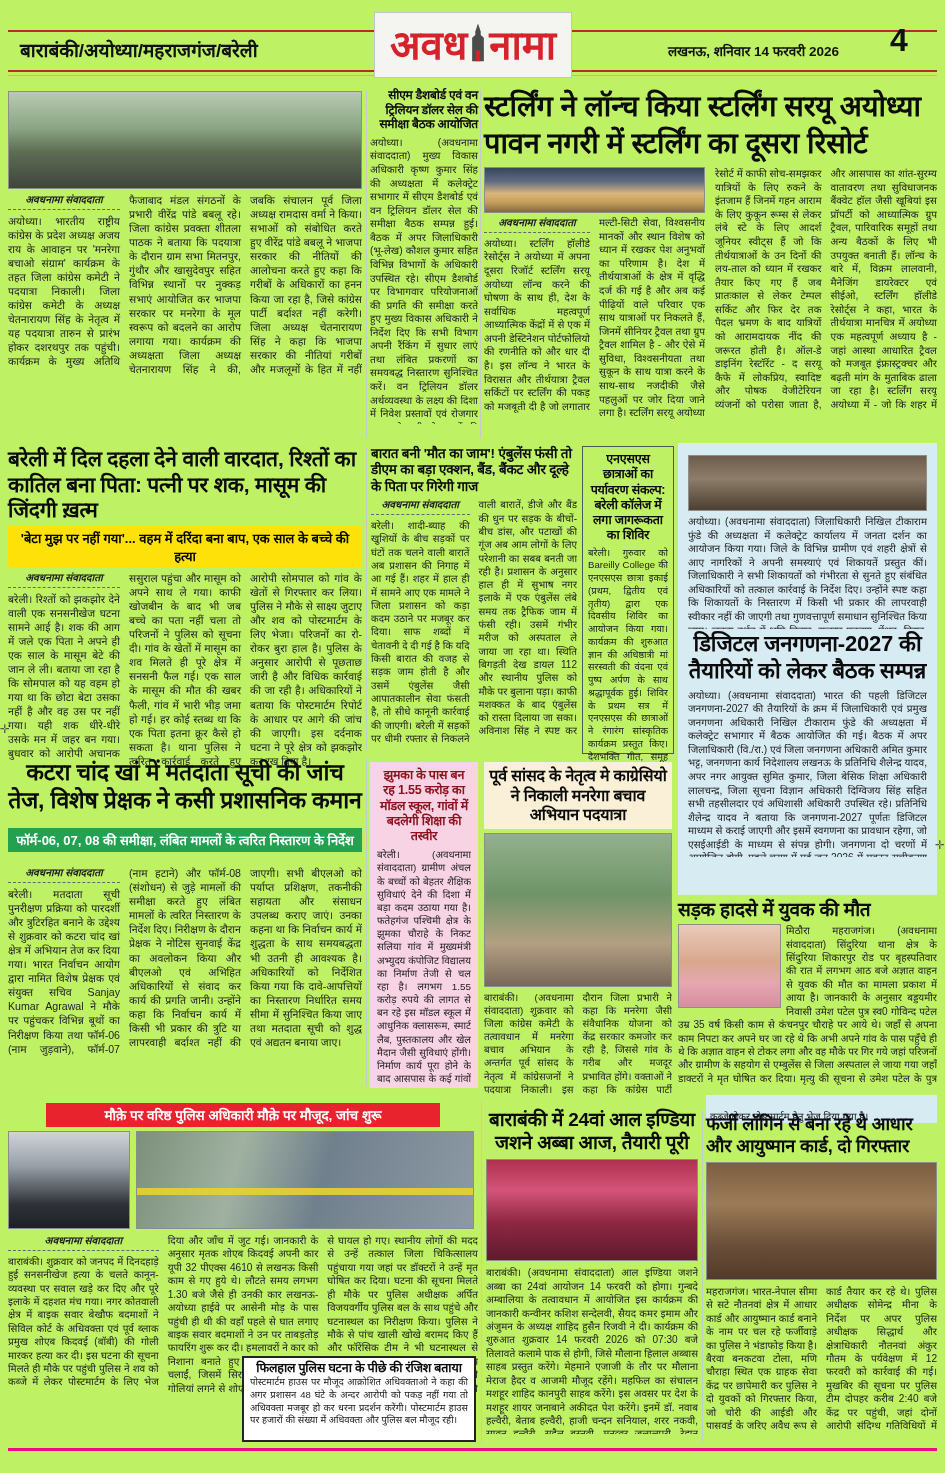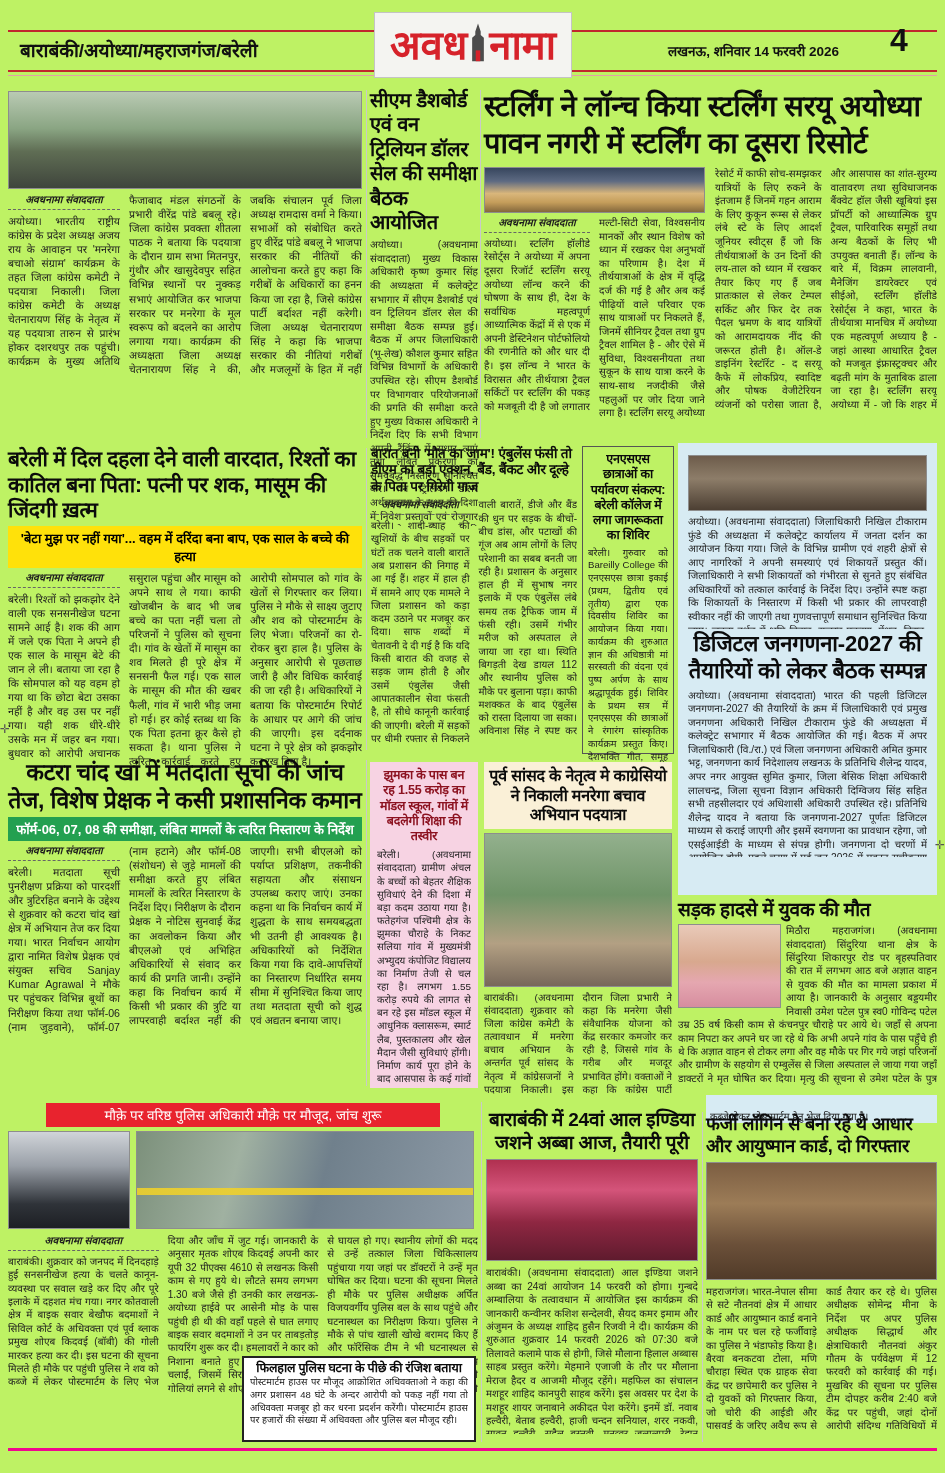--- a/index.html
+++ b/index.html
@@ -10,22 +10,22 @@
 .hl{font-weight:700;color:#0b0b0b;line-height:1.22;letter-spacing:-.2px}
 .body{font-size:10.6px;line-height:1.33;text-align:justify;color:#1d1d1d;overflow:hidden}
 .cols3{column-count:3;column-gap:9px}
 .cols2{column-count:2;column-gap:9px}
 .byline{display:block;text-align:center;font-weight:700;font-style:italic;font-size:10.3px;
   padding-bottom:2px;border-bottom:1px dashed #666;margin-bottom:4px}
 .ph{width:100%;border:1px solid #8d8d8d}
 .rule{background:#c0272d}
 .vdiv{position:absolute;width:1px;background:#c9c9c9}
 .subhead-y{background:#ffe10a;color:#000;font-weight:700;font-size:13px;text-align:center;padding:3px 4px;margin:3px 0}
-.subhead-g{background:#23a050;color:#fff;font-weight:700;font-size:13px;text-align:center;padding:3px 4px;margin:3px 0}
-.banner-r{background:#e8232e;color:#fff;font-weight:400;font-size:13.5px;text-align:center;padding:3px 6px;margin:3px 38px}
+.subhead-g{background:#23a050;color:#fff;font-weight:700;font-size:13px;text-align:center;padding:3px 4px;margin:14px 0}
+.banner-r{background:#e8232e;color:#fff;font-weight:700;font-size:13.5px;text-align:center;padding:3px 6px;margin:3px 38px}
 .boxed{border:1px solid #555;padding:5px}
 .mast{position:absolute;left:374px;top:12px;width:198px;height:66px;background:#f4f4f1;
   border:1px solid #c4c4c4;display:flex;align-items:center;justify-content:center;gap:2px;z-index:5}
 .mast .t{font-size:40px;font-weight:800;color:#d6222a;line-height:1}
 .photo-a{background:linear-gradient(180deg,#b9cab3 0%,#8aa583 38%,#5f6d54 62%,#3f453c 100%)}
 .photo-c{background:linear-gradient(180deg,#37465e 0%,#5d6a82 30%,#d9b67b 58%,#c59e5b 78%,#84683c 100%)}
 .photo-g{background:linear-gradient(180deg,#6d5c4b 0%,#8d7d69 42%,#4c3f33 100%)}
 .photo-k{background:linear-gradient(180deg,#93b08d 0%,#6f9468 40%,#b3a083 72%,#77685a 100%)}
 .photo-l{background:linear-gradient(180deg,#e9cab9 0%,#d8a88e 45%,#e5a7b0 70%,#d68d9f 100%)}
 .photo-m1{background:linear-gradient(180deg,#d0d4d9 0%,#9aa0a8 35%,#2f3339 75%,#1d1f24 100%)}
@@ -73,21 +73,21 @@
 
   <section class="abs" style="left:8px;top:88px;width:354px;height:352px">
     <div class="ph photo-a" style="height:98px;margin-top:3px"></div>
     <div class="body cols3" style="height:188px;margin-top:4px">
       <span class="byline">अवधनामा संवाददाता</span>
       <span>अयोध्या। भारतीय राष्ट्रीय कांग्रेस के प्रदेश अध्यक्ष अजय राय के आवाहन पर 'मनरेगा बचाओ संग्राम' कार्यक्रम के तहत जिला कांग्रेस कमेटी ने पदयात्रा निकाली। जिला कांग्रेस कमेटी के अध्यक्ष चेतनारायण सिंह के नेतृत्व में यह पदयात्रा तारुन से प्रारंभ होकर दशरथपुर तक पहुंची। कार्यक्रम के मुख्य अतिथि फैजाबाद मंडल संगठनों के प्रभारी वीरेंद्र पांडे बबलू रहे। जिला कांग्रेस प्रवक्ता शीतला पाठक ने बताया कि पदयात्रा के दौरान ग्राम सभा मितनपुर, गुंथौर और खासुदेवपुर सहित विभिन्न स्थानों पर नुक्कड़ सभाएं आयोजित कर भाजपा सरकार पर मनरेगा के मूल स्वरूप को बदलने का आरोप लगाया गया। कार्यक्रम की अध्यक्षता जिला अध्यक्ष चेतनारायण सिंह ने की, जबकि संचालन पूर्व जिला अध्यक्ष रामदास वर्मा ने किया। सभाओं को संबोधित करते हुए वीरेंद्र पांडे बबलू ने भाजपा सरकार की नीतियों की आलोचना करते हुए कहा कि गरीबों के अधिकारों का हनन किया जा रहा है, जिसे कांग्रेस पार्टी बर्दाश्त नहीं करेगी। जिला अध्यक्ष चेतनारायण सिंह ने कहा कि भाजपा सरकार की नीतियां गरीबों और मजलूमों के हित में नहीं हैं। उन्होंने आरोप लगाया कि मनरेगा योजना में बदलाव कर सरकार ने अपनी मानसिकता उजागर की है। उन्होंने कहा कि कांग्रेस पार्टी राहुल गांधी के नेतृत्व में सदन से सड़क तक संघर्ष कर रही है और जनता से अपने अधिकारों के लिए सजग रहने की अपील की। महानगर अध्यक्ष सुनील कृष्ण गौतम ने कहा कि मनरेगा कानून में बदलाव गरीबों के साथ विश्वासघात है और कांग्रेस इस फैसले के विरोध में संघर्ष जारी रखेगी। पूर्व जिला अध्यक्ष राजेंद्र प्रताप सिंह ने भी भाजपा सरकार की आलोचना करते हुए जनता से सरकार को उखाड़ फेंकने का आह्वान किया। पदयात्रा का नेतृत्व राजकुमार सिंह, अशोक सिंह मनकंपुर, विश्व प्रकाश मिश्रा, सुरेश राणा, डॉ. रविकांत श्रीवास्तव और आशुतोष सिंह ने किया। कार्यक्रम में ब्लॉक अध्यक्षों एवं पार्टी के अनेक पदाधिकारियों व कार्यकर्ताओं की उपस्थिति रही।</span>
     </div>
   </section>
 
   <section class="abs" style="left:370px;top:88px;width:108px;height:352px">
-    <h2 class="hl" style="font-size:20px;text-align:left">सीएम डैशबोर्ड एवं वन ट्रिलियन डॉलर सेल की समीक्षा बैठक आयोजित</h2>
+    <h2 class="hl" style="font-size:12px;text-align:right">सीएम डैशबोर्ड एवं वन ट्रिलियन डॉलर सेल की समीक्षा बैठक आयोजित</h2>
     <div class="body" style="height:288px;margin-top:4px;font-size:10.2px">
       <span>अयोध्या। (अवधनामा संवाददाता) मुख्य विकास अधिकारी कृष्ण कुमार सिंह की अध्यक्षता में कलेक्ट्रेट सभागार में सीएम डैशबोर्ड एवं वन ट्रिलियन डॉलर सेल की समीक्षा बैठक सम्पन्न हुई। बैठक में अपर जिलाधिकारी (भू-लेख) कौशल कुमार सहित विभिन्न विभागों के अधिकारी उपस्थित रहे। सीएम डैशबोर्ड पर विभागवार परियोजनाओं की प्रगति की समीक्षा करते हुए मुख्य विकास अधिकारी ने निर्देश दिए कि सभी विभाग अपनी रैंकिंग में सुधार लाएं तथा लंबित प्रकरणों का समयबद्ध निस्तारण सुनिश्चित करें। वन ट्रिलियन डॉलर अर्थव्यवस्था के लक्ष्य की दिशा में निवेश प्रस्तावों एवं रोजगार सृजन से जुड़ी योजनाओं की भी बिंदुवार समीक्षा की गई। उन्होंने कहा कि योजनाओं के क्रियान्वयन में लापरवाही पाए जाने पर संबंधित अधिकारियों की जवाबदेही तय की जाएगी तथा पात्र लाभार्थियों तक योजनाओं का लाभ समय से पहुंचाया जाए। बैठक में विभिन्न विभागों के अधिकारियों ने अपनी प्रगति आख्या प्रस्तुत की तथा कार्यों में तेजी लाने का आश्वासन दिया।</span>
     </div>
   </section>
 
   <section class="abs" style="left:484px;top:88px;width:453px;height:352px">
     <h1 class="hl" style="font-size:29px;line-height:1.28">स्टर्लिंग ने लॉन्च किया स्टर्लिंग सरयू अयोध्या पावन नगरी में स्टर्लिंग का दूसरा रिसोर्ट</h1>
     <div style="display:flex;gap:10px;margin-top:5px">
       <div style="width:221px">
         <div class="ph photo-c" style="height:46px"></div>

